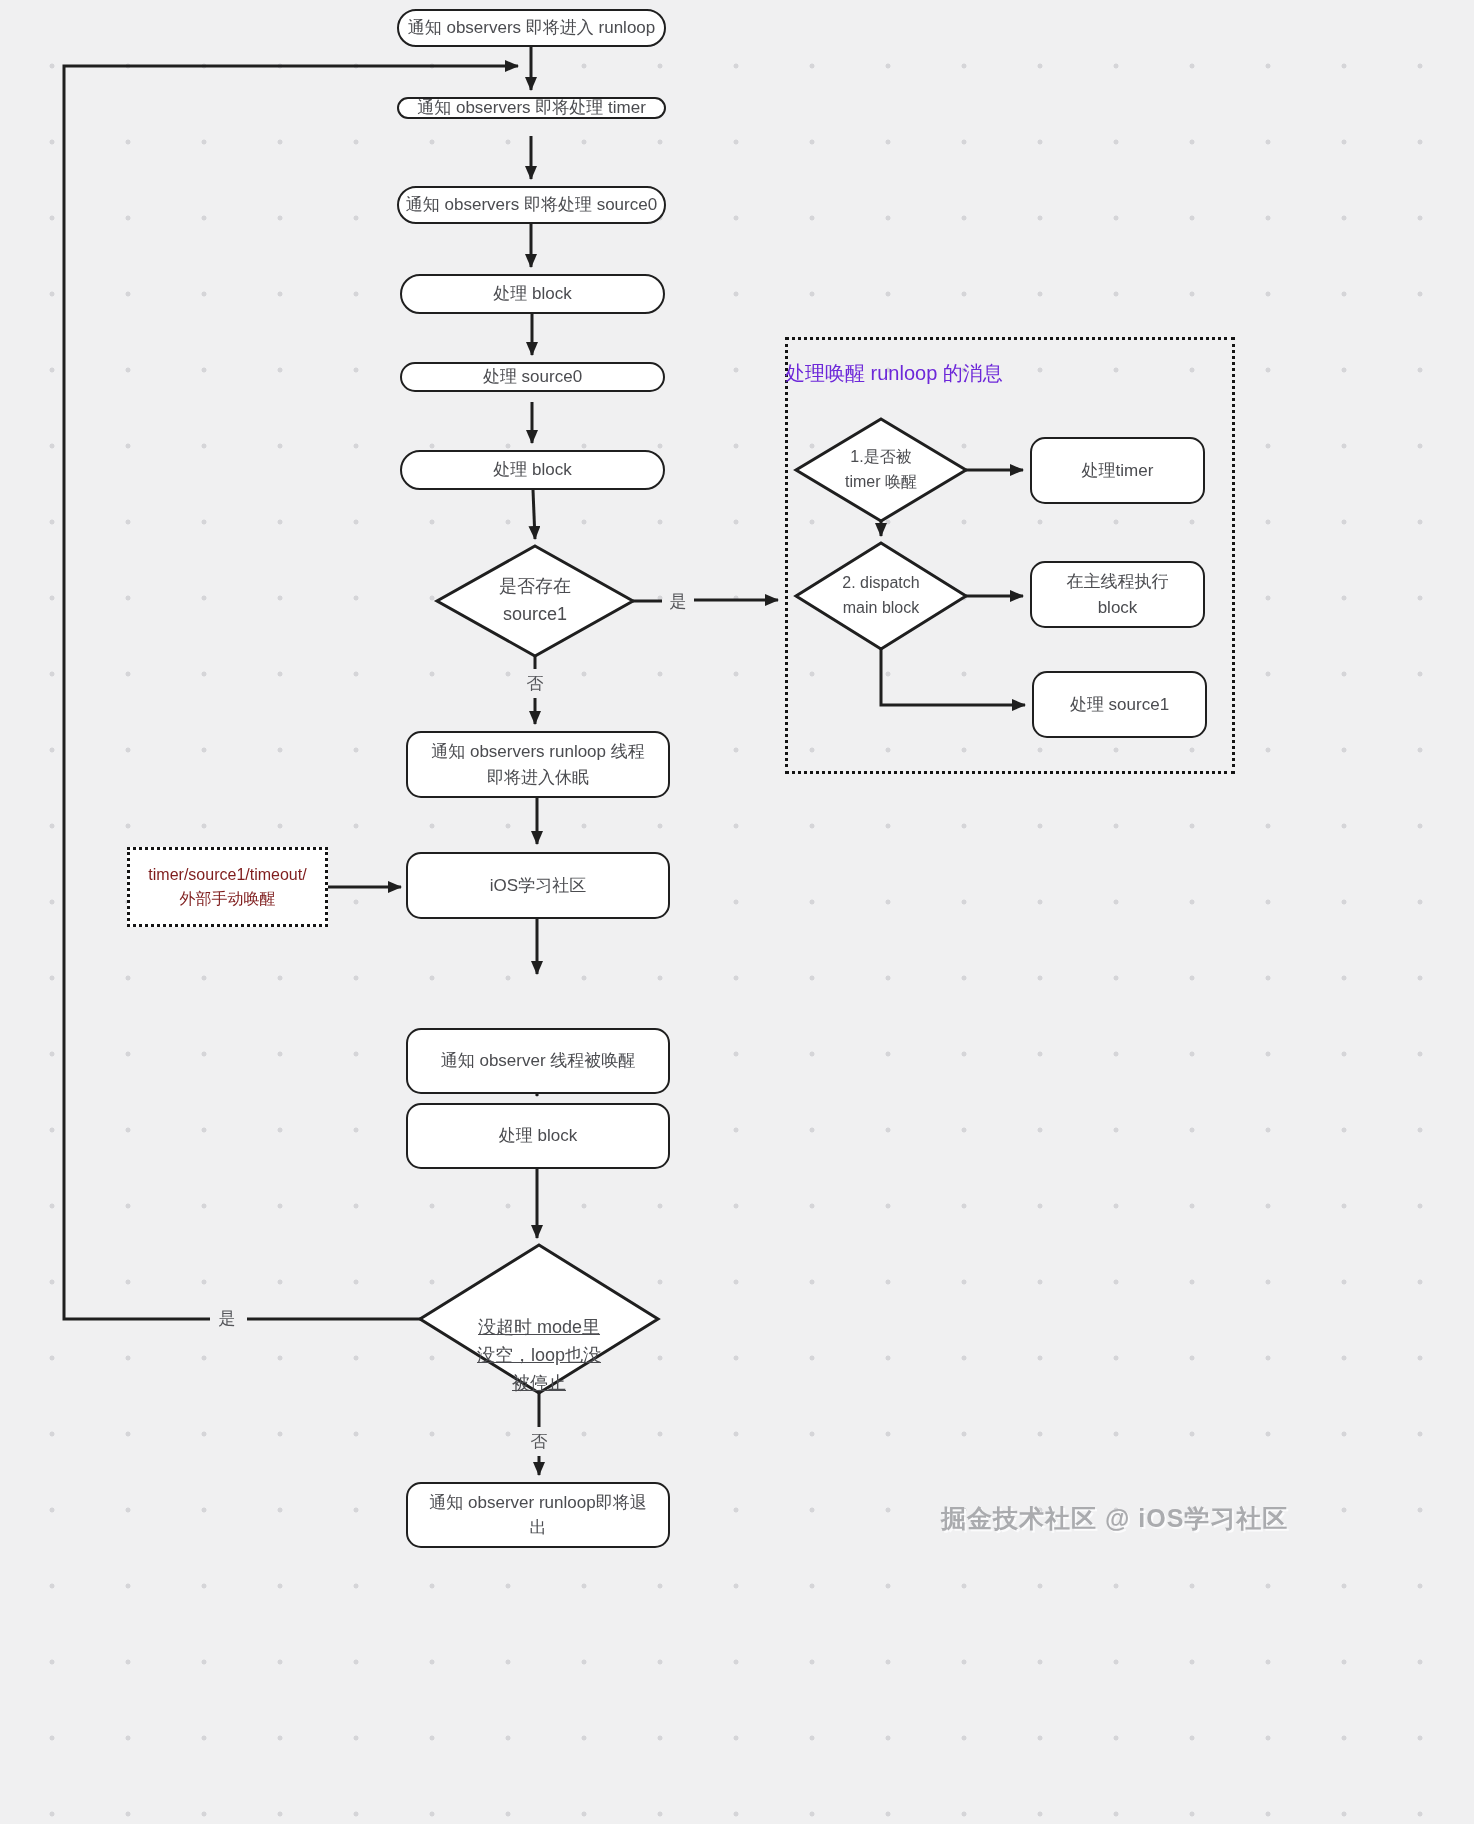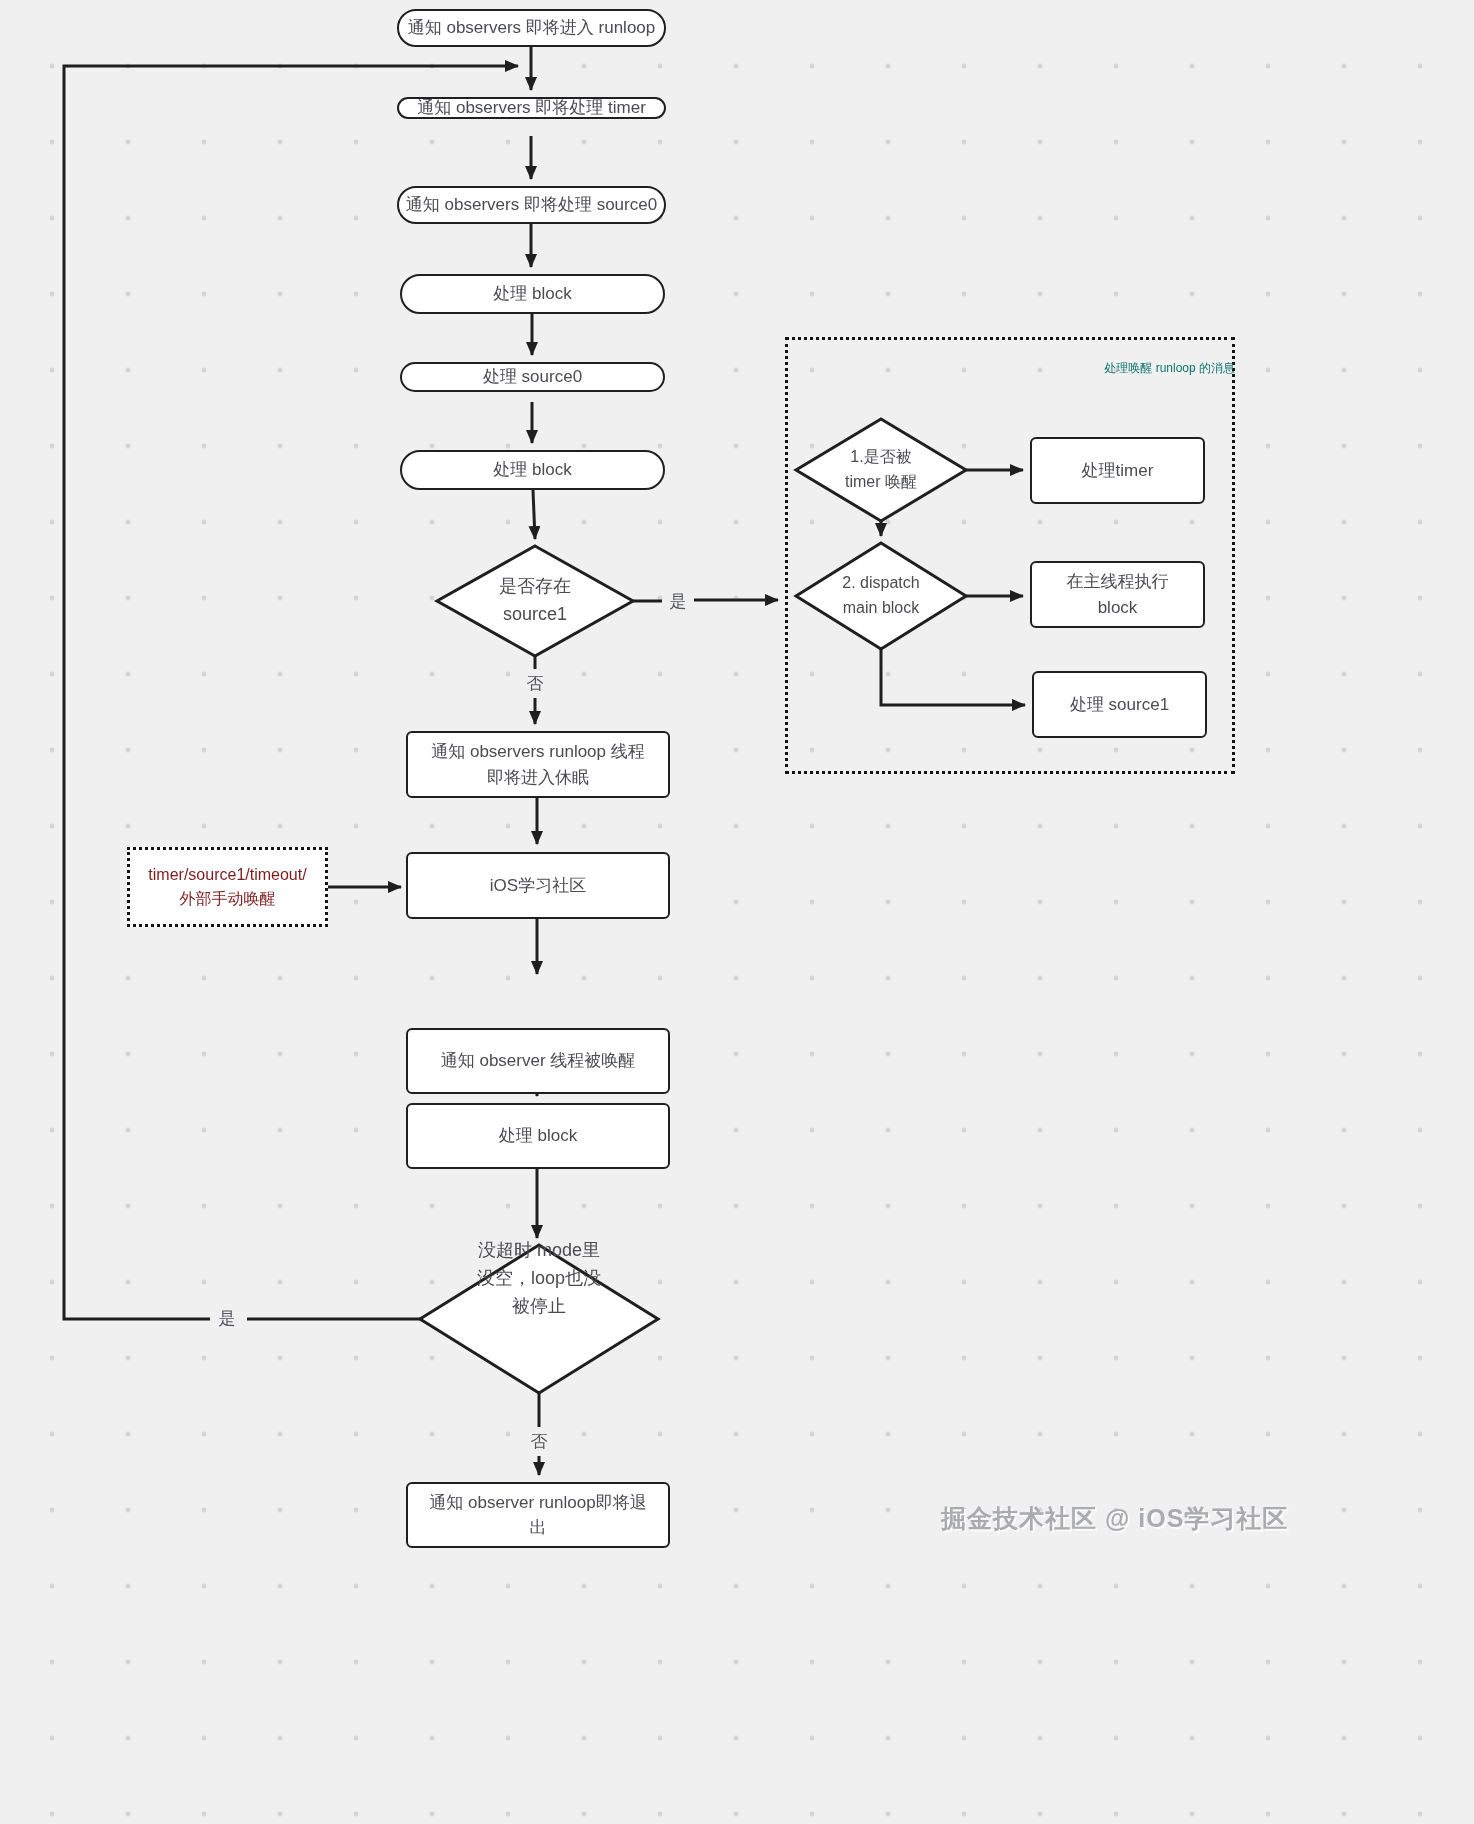--- a/index.html
+++ b/index.html
@@ -12,32 +12,32 @@
     font-family:"Liberation Sans","DejaVu Sans",sans-serif;
     color:#4b4c50;
   }
   #wires{position:absolute;left:0;top:0;width:1474px;height:1824px;}
   .node{
     position:absolute;box-sizing:border-box;background:#ffffff;
     border:2.5px solid #1f1f1f;display:flex;align-items:center;justify-content:center;
     text-align:center;font-size:17px;line-height:1.5;color:#4b4c50;
   }
   .pill{border-radius:20px;}
-  .rbox{border-radius:6px;padding:0 16px;}
+  .rbox{border-radius:15px;padding:0 16px;}
   .dtext{
     position:absolute;display:flex;flex-direction:column;align-items:center;justify-content:center;
     text-align:center;font-size:18px;line-height:1.55;color:#4b4c50;
   }
   .dashedbox{
     position:absolute;box-sizing:border-box;background:transparent;
     border:3px dotted #141414;
   }
   .boxtitle{
-    position:absolute;left:785px;top:360px;width:450px;text-align:right;
-    font-size:12px;color:#0f766e;
+    position:absolute;left:785px;top:360px;width:450px;text-align:left;
+    font-size:20px;color:#6d28d9;
   }
   .wakebox{
     left:127px;top:847px;width:201px;height:80px;
     display:flex;flex-direction:column;align-items:center;justify-content:center;
     font-size:16px;line-height:1.5;text-align:center;color:#7f1d1d;background:#ffffff;
   }
   .lbl{
     position:absolute;font-size:17px;color:#55565a;width:26px;text-align:center;
   }
   .watermark{
@@ -125,21 +125,21 @@
 <div class="node rbox" style="left:406px;top:852px;width:264px;height:67px;">
   <span>iOS学习社区</span>
 </div>
 <div class="node rbox" style="left:406px;top:981px;width:264px;height:66px;margin-top:47px;">
   <span>通知 observer 线程被唤醒</span>
 </div>
 <div class="node rbox" style="left:406px;top:1103px;width:264px;height:66px;">
   <span>处理 block</span>
 </div>
 
-<div class="dtext" style="left:420px;top:1205px;width:238px;height:148px;">
+<div class="dtext" style="left:420px;top:1282px;width:238px;height:148px;text-decoration:underline;">
   <span>没超时 mode里</span>
   <span>没空，loop也没</span>
   <span>被停止</span>
 </div>
 
 <div class="node rbox" style="left:406px;top:1482px;width:264px;height:66px;">
   <span>通知 observer runloop即将退出</span>
 </div>
 
 <div class="dashedbox wakebox">

